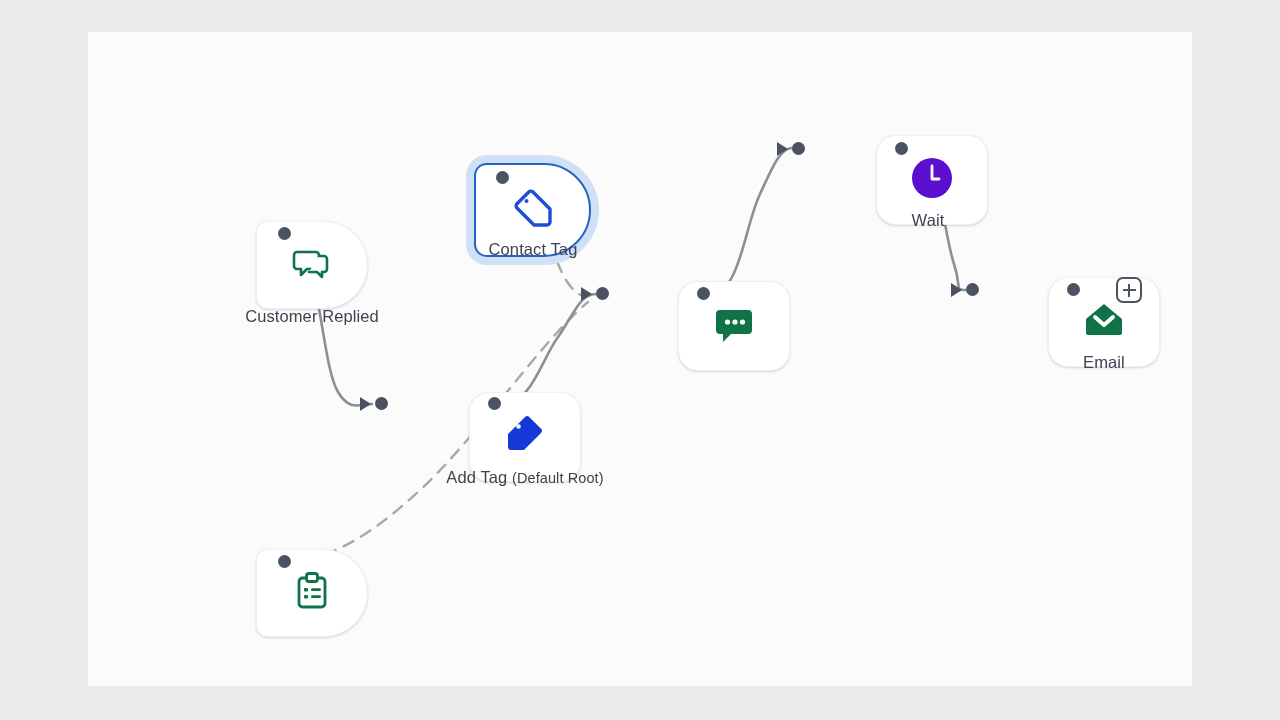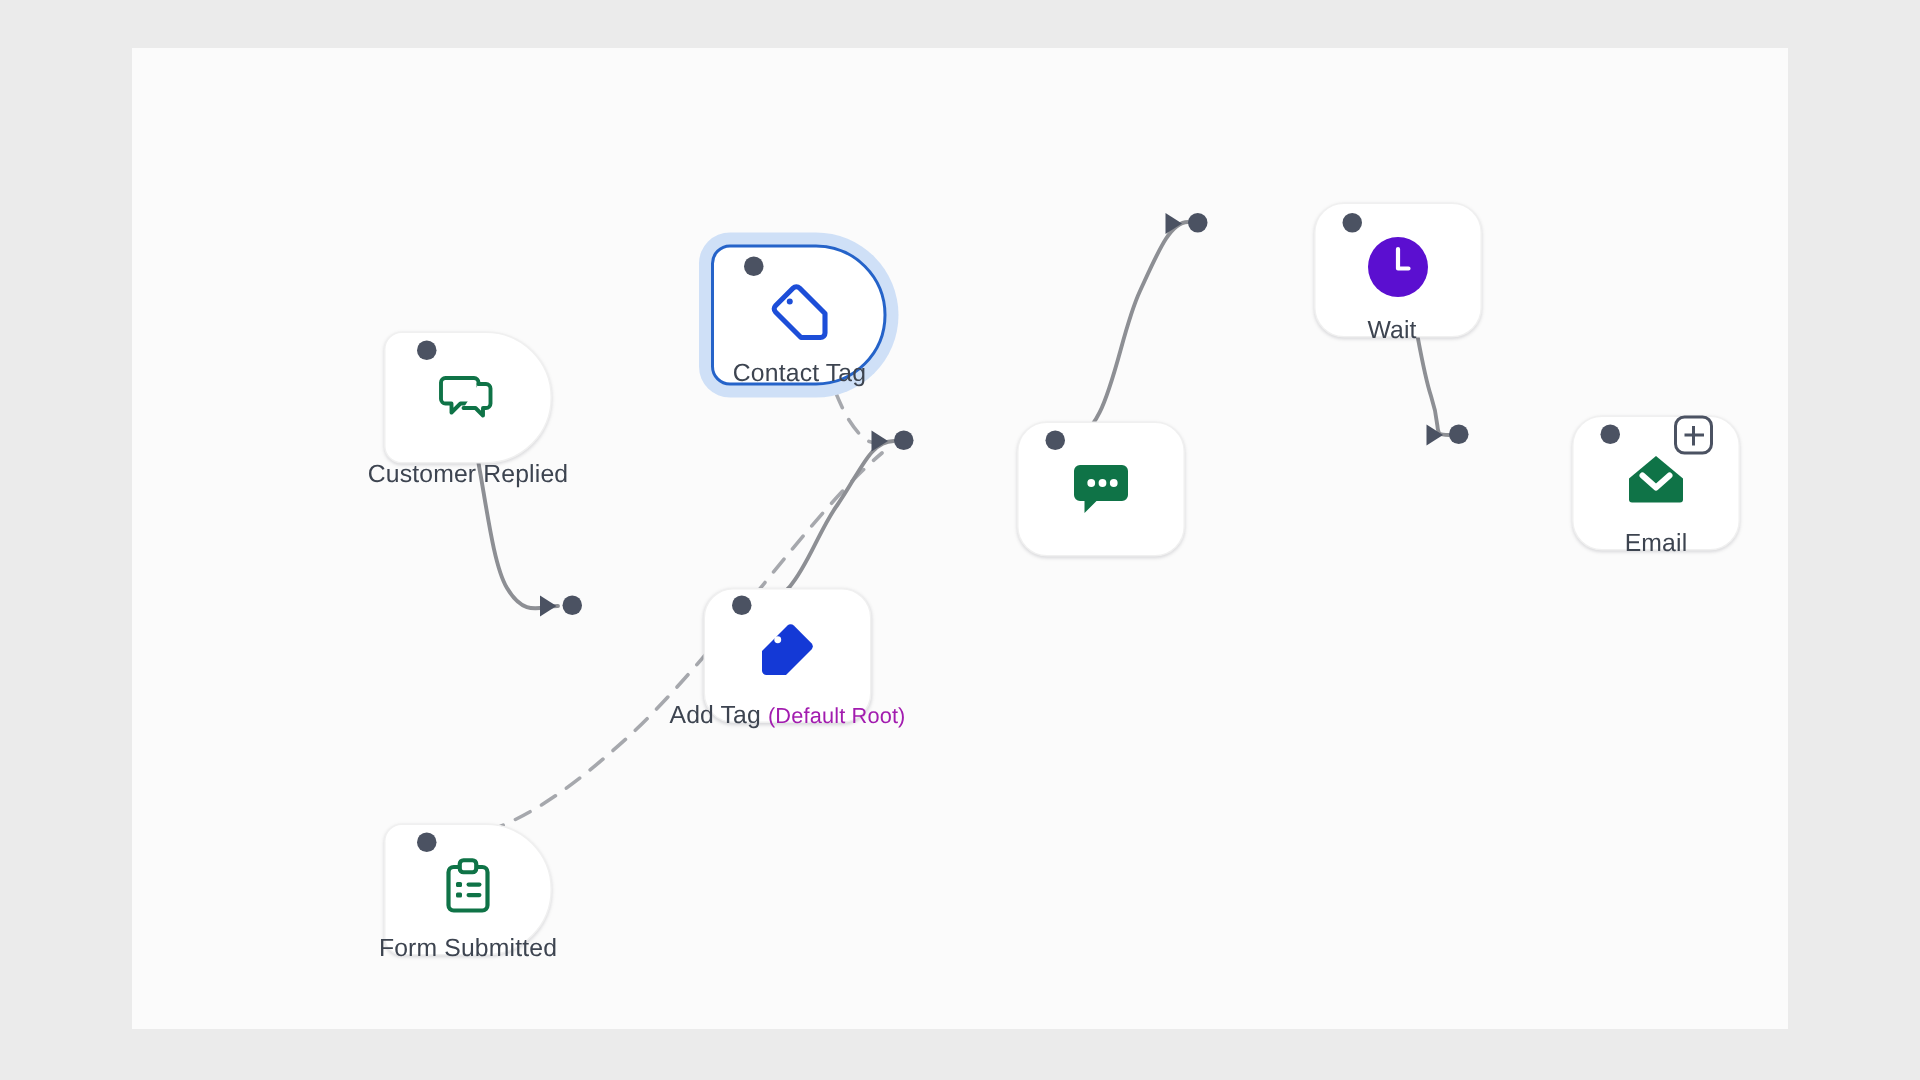--- a/index.html
+++ b/index.html
@@ -78,21 +78,21 @@
     position: absolute;
     text-align: center;
     white-space: nowrap;
     color: #3d4450;
     font-size: 16.5px;
     line-height: 20px;
     letter-spacing: 0.1px;
   }
   .node-label .sub {
     font-size: 14.5px;
-    color: #a21caf;
+    color: #404040;
   }
 
   
   .port {
     position: absolute;
     width: 13px;
     height: 13px;
     border-radius: 50%;
     background: #4b5262;
   }
@@ -250,18 +250,15 @@
           <rect x="9" y="9" width="26" height="29" rx="3.5" fill="#ffffff" stroke="#0f7347" stroke-width="2.8"></rect>
           <rect x="16.5" y="4.5" width="11" height="8" rx="2.5" fill="#ffffff" stroke="#0f7347" stroke-width="2.8"></rect>
           <rect x="14" y="19" width="4" height="3.4" rx="1" fill="#0f7347"></rect>
           <rect x="14" y="26" width="4" height="3.4" rx="1" fill="#0f7347"></rect>
           <rect x="21" y="19.3" width="10" height="2.8" rx="1.4" fill="#0f7347"></rect>
           <rect x="21" y="26.3" width="10" height="2.8" rx="1.4" fill="#0f7347"></rect>
         </svg>
       </span>
     </div>
     <div class="port" style="left:190px; top:523px;"></div>
-    <div class="node-label" style="left:124px; top:590px; width:200px;">
-      <span>Form Submitted</span>
-    </div>
 
   </div>
 </div>
 
 </body></html>

